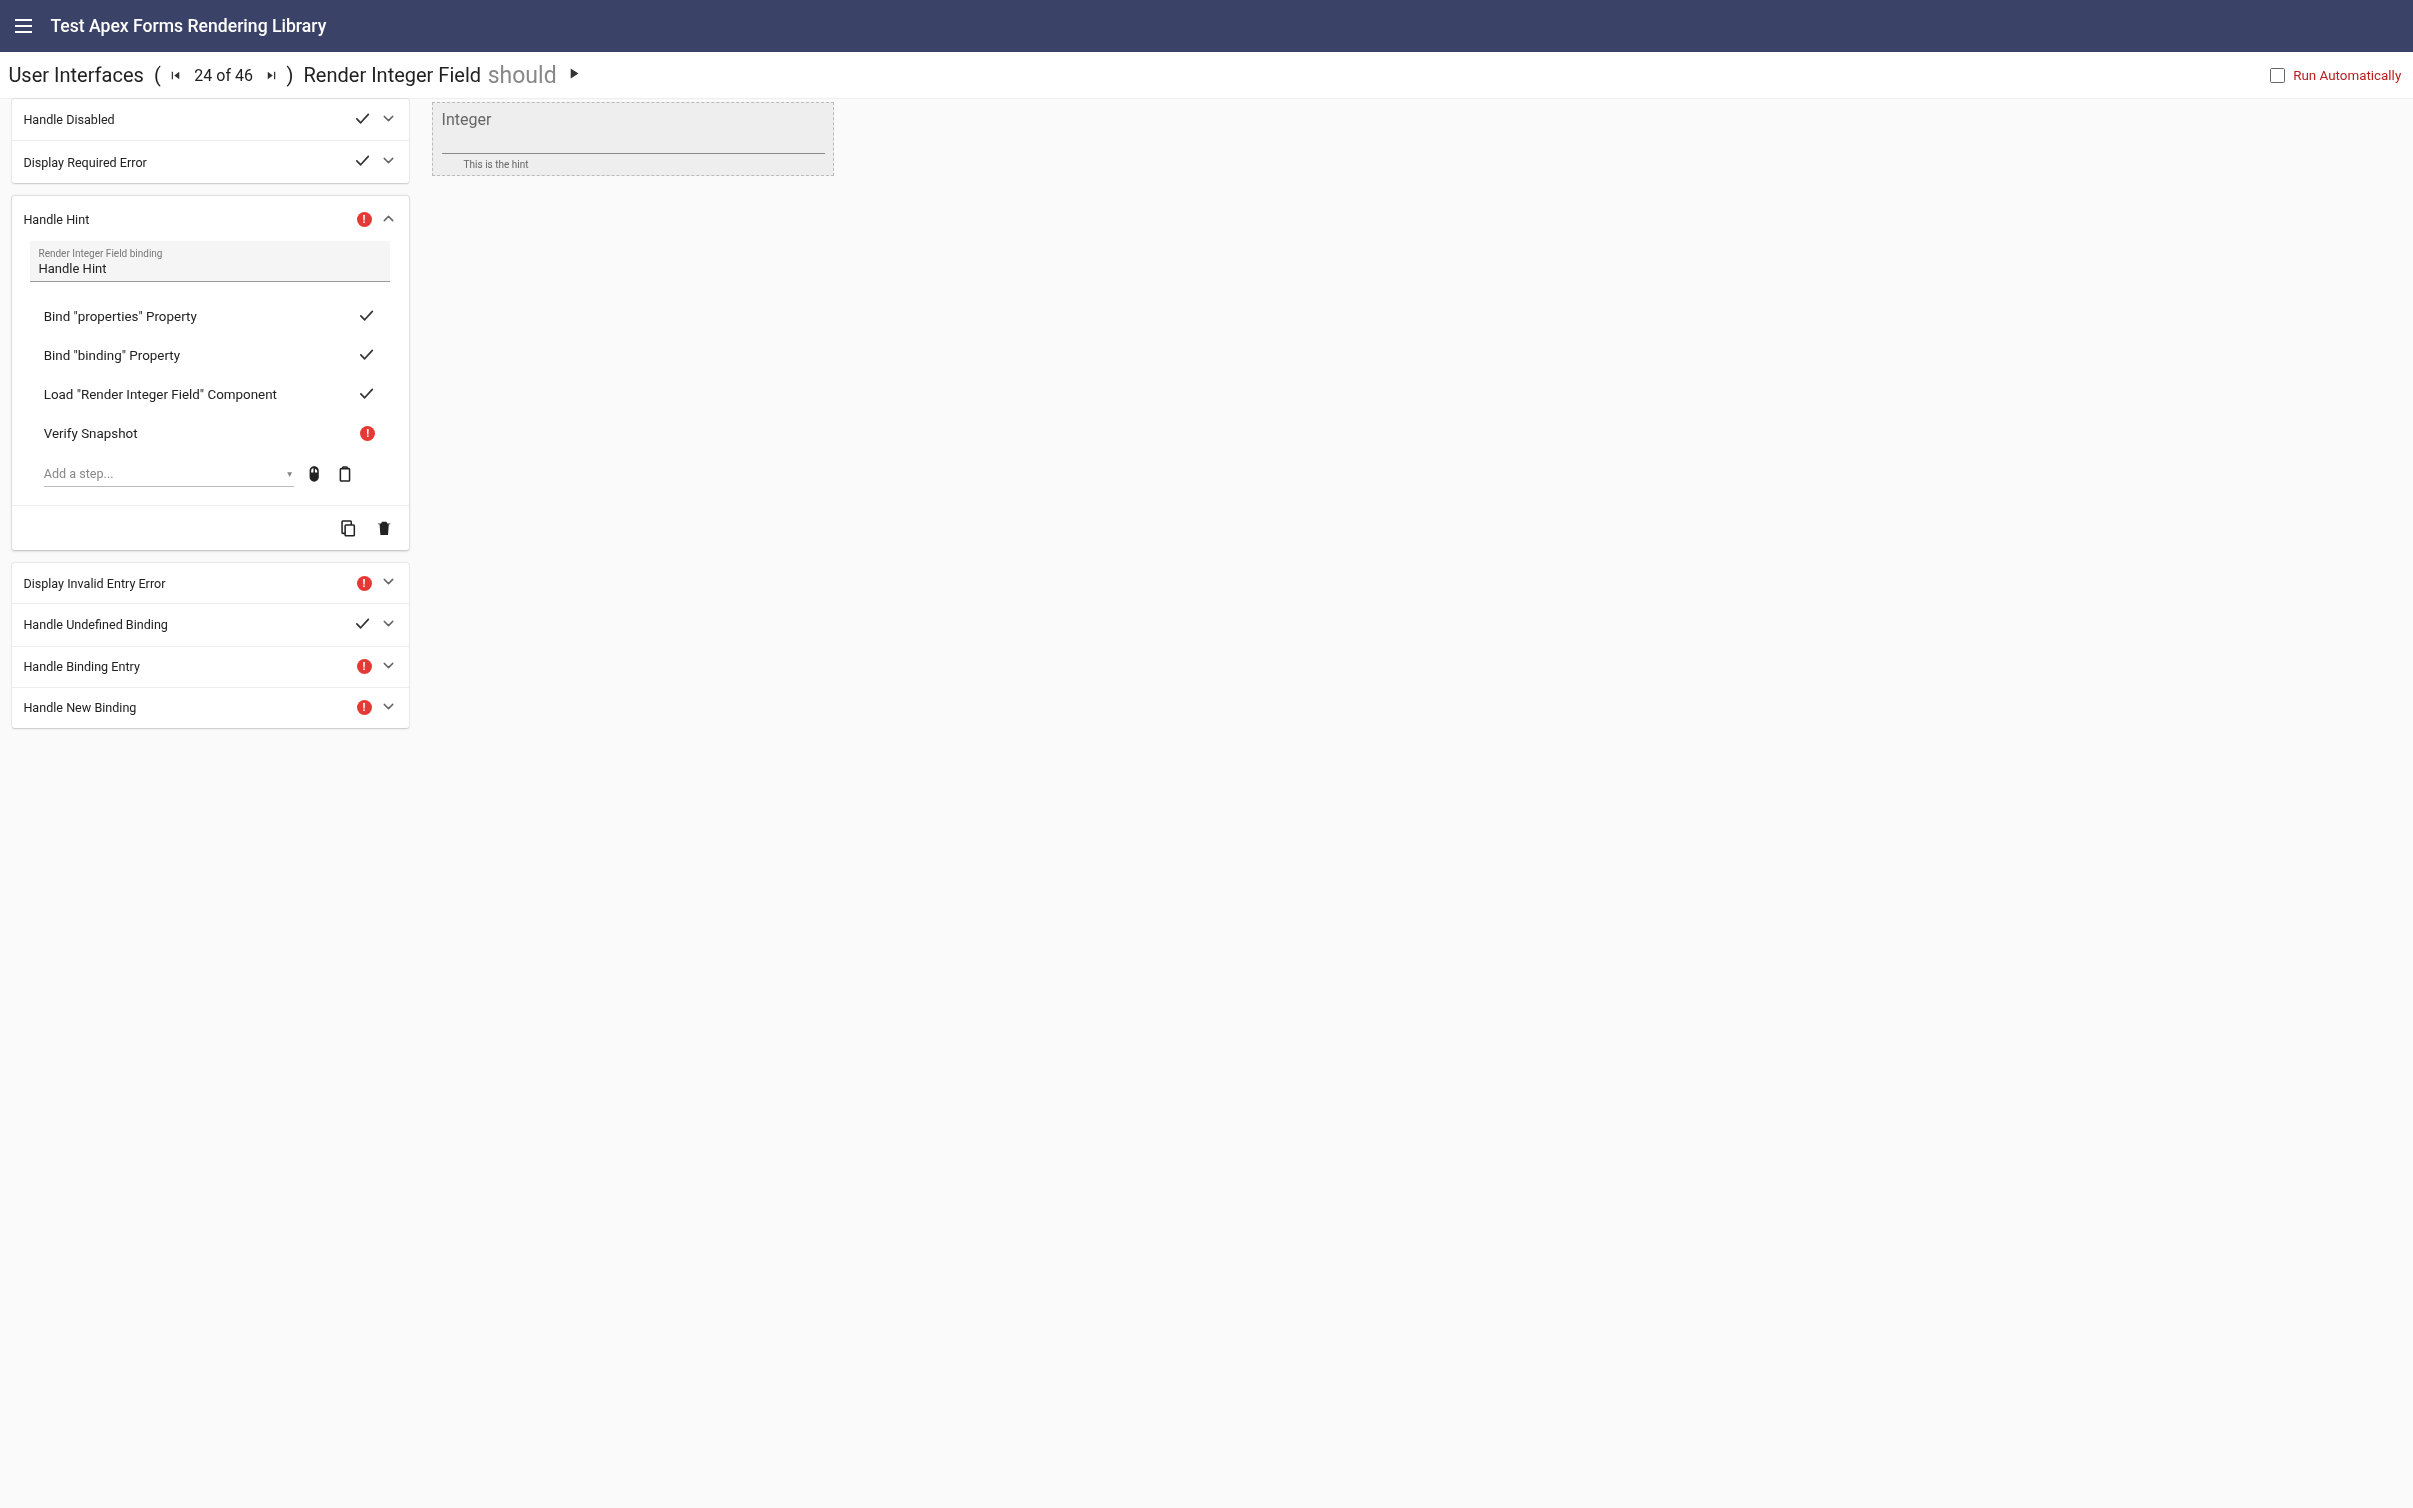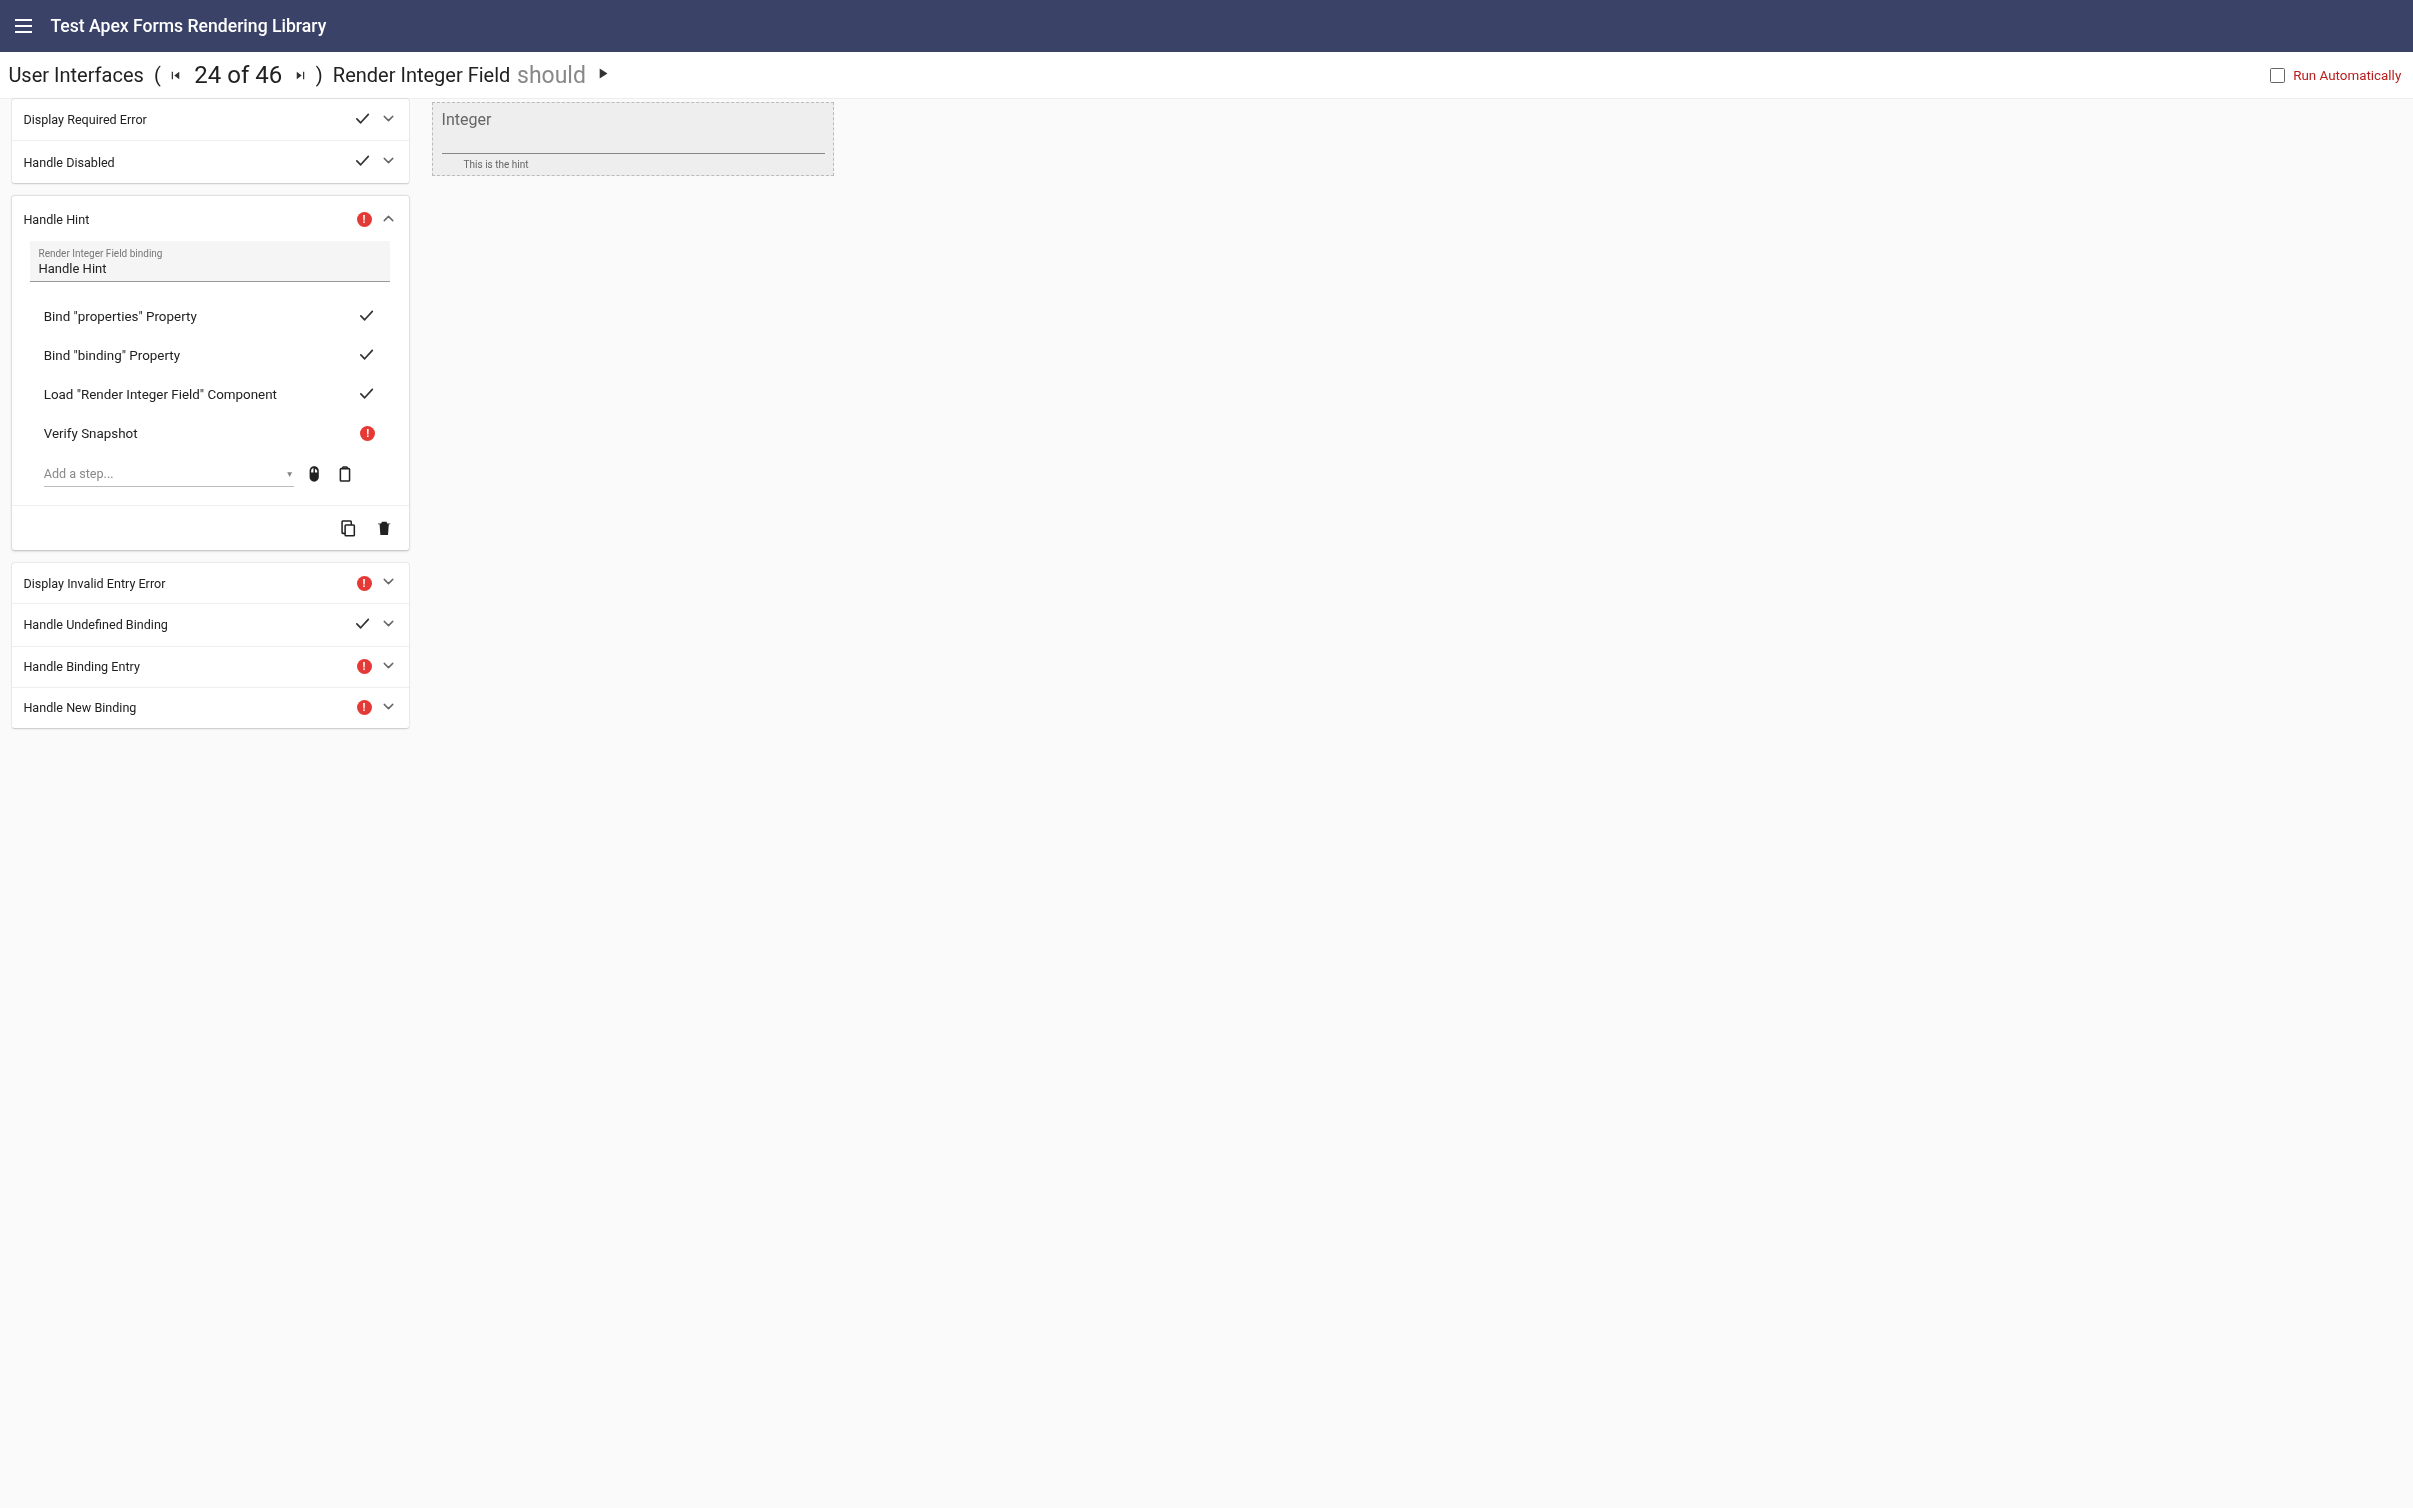--- a/index.html
+++ b/index.html
@@ -36,21 +36,21 @@
     font-weight: 400;
   }
   .subheader .category { margin-right: 6.7px; }
   .subheader .paren { margin: 0 3.4px; font-weight:400; }
   .nav-icon {
     display:inline-flex; align-items:center; justify-content:center;
     width:23.5px; height:23.5px; cursor:pointer;
     color:#333;
   }
   .nav-icon svg { width:15px; height:15px; fill: currentColor; }
-  .counter { margin: 0 6.7px; font-size:24px;}
+  .counter { margin: 0 6.7px; font-size:16px;}
   .render-title { margin-left: 6.7px; }
   .should { color:#888; font-size:23px; margin-left:6.7px; font-weight:400;}
   .play { margin-left:8.4px; cursor:pointer; }
   .play svg { width:17px; height:17px; fill:#333;}
   .spacer { flex:1; }
   .run-auto { display:flex; align-items:center; font-size:13.4px; color:#b91c1c; margin-right:3.4px; cursor:pointer;}
   .checkbox {
     width:15px; height:15px; border:1.7px solid #666; border-radius:1.7px;
     margin-right:8.4px;
   }
@@ -164,34 +164,34 @@
     <div class="checkbox"></div>
     <span>Run Automatically</span>
   </div>
 </div>
 
 <div class="content">
   <div class="left-col">
 
     <div class="card" style="margin-top:0;">
       <div class="row">
+        <div class="row-label">Handle Disabled</div>
+        <span class="status-check">
+          <svg viewBox="0 0 24 24">
+              <polyline points="5 13 10 18 20 7"></polyline>
+            </svg>
+        </span>
+        <span class="chevron">
+          <svg viewBox="0 0 24 24">
+              <polyline points="6 9 12 15 18 9"></polyline>
+            </svg>
+        </span>
+      </div>
+      <div class="row">
         <div class="row-label">Display Required Error</div>
-        <span class="status-check">
-          <svg viewBox="0 0 24 24">
-              <polyline points="5 13 10 18 20 7"></polyline>
-            </svg>
-        </span>
-        <span class="chevron">
-          <svg viewBox="0 0 24 24">
-              <polyline points="6 9 12 15 18 9"></polyline>
-            </svg>
-        </span>
-      </div>
-      <div class="row">
-        <div class="row-label">Handle Disabled</div>
         <span class="status-check">
           <svg viewBox="0 0 24 24">
               <polyline points="5 13 10 18 20 7"></polyline>
             </svg>
         </span>
         <span class="chevron">
           <svg viewBox="0 0 24 24">
               <polyline points="6 9 12 15 18 9"></polyline>
             </svg>
         </span>

